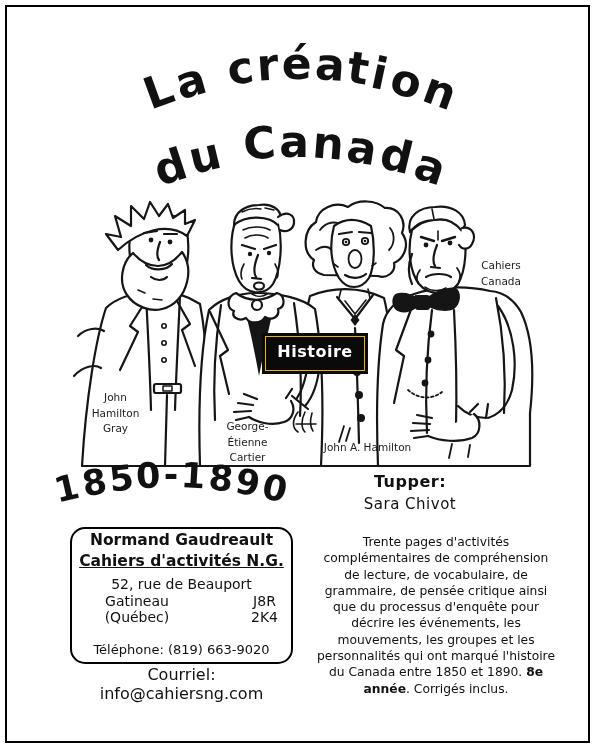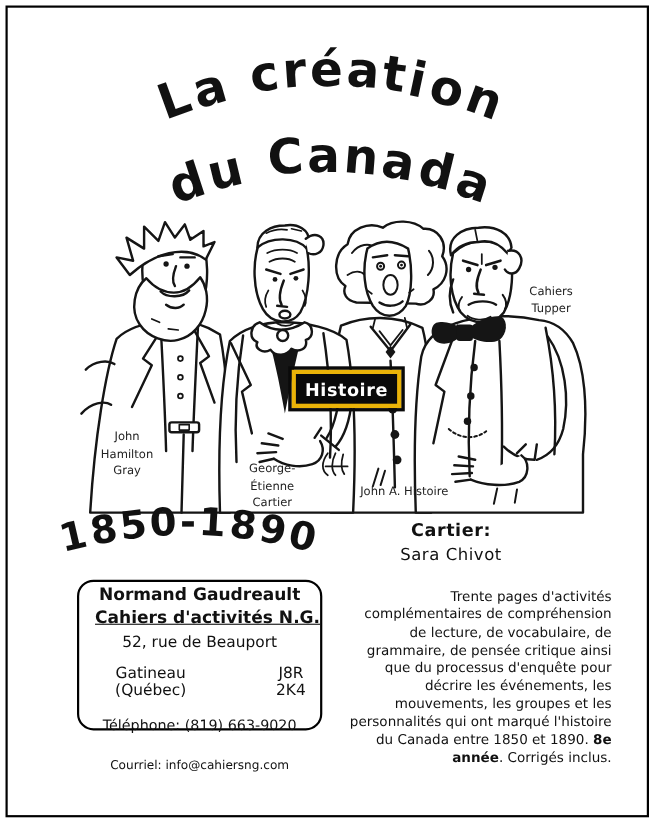--- a/index.html
+++ b/index.html
@@ -19,40 +19,40 @@
 
   
   .illus{position:absolute;left:58px;top:198px;width:487px;height:272px;}
   .fig-label{position:absolute;font-size:10.5px;line-height:15.5px;text-align:center;color:#222;}
   .lbl-gray{left:68px;top:390px;width:95px;}
   .lbl-cartier{left:205px;top:419px;width:85px;}
   .lbl-macdonald{left:310px;top:440px;width:115px;white-space:nowrap;}
   .lbl-tupper{left:472px;top:258px;width:58px;}
 
   .badge{position:absolute;left:265px;top:336px;width:100px;height:35px;box-sizing:border-box;
-         background:#0a0a0a;border:4px solid #eab308;outline:3px solid #0a0a0a;
+         background:#0a0a0a;border:1px solid #eab308;outline:3px solid #0a0a0a;
          color:#fff;font-size:16px;font-weight:bold;text-align:center;line-height:30px;
          letter-spacing:0.5px;}
 
   
   .author{position:absolute;left:305px;top:472px;width:210px;text-align:center;}
   .author-heading{font-size:16px;font-weight:bold;letter-spacing:0.5px;}
   .author-name{font-size:15px;margin-top:4px;letter-spacing:0.5px;}
-  .description{position:absolute;left:316px;top:534px;width:240px;text-align:right;
+  .description{position:absolute;left:316px;top:534px;width:240px;text-align:center;
                font-size:12.3px;line-height:16.3px;}
 
   
   .pub-card{position:absolute;left:70px;top:527px;width:223px;height:137px;box-sizing:border-box;
             border:2.5px solid #000;border-radius:15px;text-align:center;padding-top:2px;}
   .pub-name{font-size:15.5px;font-weight:bold;}
-  .pub-company{font-size:15.5px;font-weight:bold;text-decoration:underline;margin-top:3px;text-align:right;}
+  .pub-company{font-size:15.5px;font-weight:bold;text-decoration:underline;margin-top:3px;}
   .pub-address{font-size:14px;margin-top:6px;}
-  .pub-cityrow{font-size:14px;margin-top:12px;display:flex;justify-content:center;gap:36px;}
+  .pub-cityrow{font-size:14px;margin-top:1px;display:flex;justify-content:center;gap:36px;}
   .pub-phone{font-size:13px;margin-top:17px;}
-  .pub-email{font-size:11px;margin-top:21px;}
+  .pub-email{font-size:16px;margin-top:8px;}
 
   .website{position:absolute;left:50px;top:672px;width:270px;text-align:center;
            font-size:25px;font-weight:bold;letter-spacing:0.5px;}
   .muted{color:#8f8f8f;}
 </style>
 </head>
 <body>
 
 <div class="sheet">
   <div class="frame"></div>
@@ -207,40 +207,40 @@
   <div class="fig-label lbl-cartier">
     <div>George-</div>
     <div>Étienne</div>
     <div>Cartier</div>
   </div>
   <div class="fig-label lbl-gray">
     <div>John</div>
     <div>Hamilton</div>
     <div>Gray</div>
   </div>
-  <div class="fig-label lbl-macdonald">John A. Histoire</div>
+  <div class="fig-label lbl-macdonald">John A. Hamilton</div>
   <div class="fig-label lbl-tupper">
     <div>Cahiers</div>
-    <div>Tupper</div>
+    <div>Canada</div>
   </div>
 
   <div class="arch years">
       <span class="arch-ch" style="transform: translateY(13px) rotate(-13deg);">1</span>
       <span class="arch-ch" style="transform: translateY(7.3px) rotate(-9.8deg);">8</span>
       <span class="arch-ch" style="transform: translateY(3.3px) rotate(-6.5deg);">5</span>
       <span class="arch-ch" style="transform: translateY(0.8px) rotate(-3.3deg);">0</span>
       <span class="arch-ch" style="transform: translateY(0px) rotate(0deg);">-</span>
       <span class="arch-ch" style="transform: translateY(0.8px) rotate(3.3deg);">1</span>
       <span class="arch-ch" style="transform: translateY(3.3px) rotate(6.5deg);">8</span>
       <span class="arch-ch" style="transform: translateY(7.3px) rotate(9.8deg);">9</span>
       <span class="arch-ch" style="transform: translateY(13px) rotate(13deg);">0</span>
     </div>
 
   <div class="author">
-    <div class="author-heading">Cartier:</div>
+    <div class="author-heading">Tupper:</div>
     <div class="author-name">Sara Chivot</div>
   </div>
 
   <div class="description"><span>Trente pages d'activités complémentaires de compréhension de lecture, de vocabulaire, de grammaire, de pensée critique ainsi que du processus d'enquête pour décrire les événements, les mouvements, les groupes et les personnalités qui ont marqué l'histoire du Canada entre 1850 et 1890. </span><span style="font-weight: bold;">8e année</span><span>. Corrigés inclus.</span></div>
 
   <div class="pub-card">
     <div class="pub-name">Normand Gaudreault</div>
     <div class="pub-company">Cahiers d'activités N.G.</div>
     <div class="pub-address">52, rue de Beauport</div>
     <div class="pub-cityrow">

